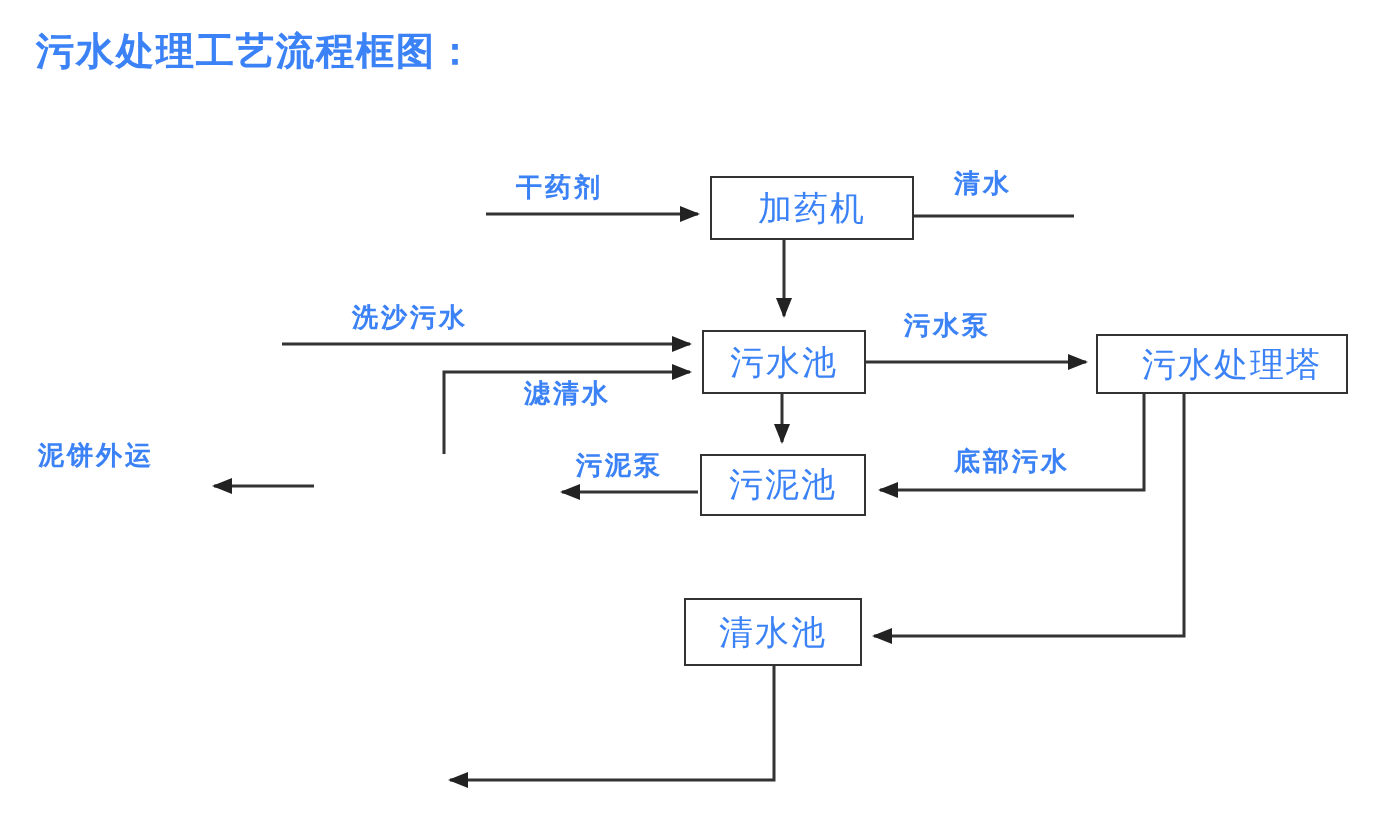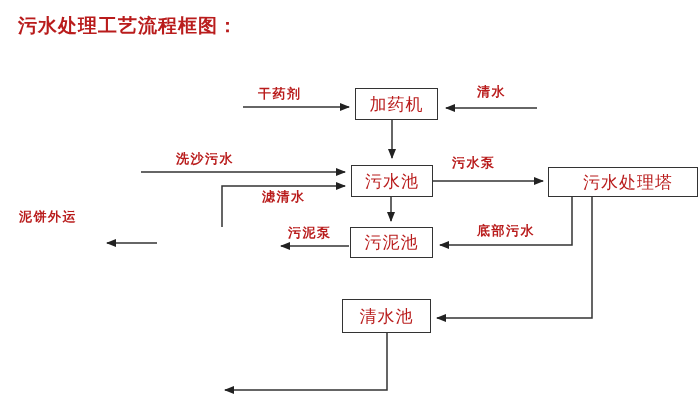--- a/index.html
+++ b/index.html
@@ -6,21 +6,21 @@
     margin: 0;
     padding: 0;
     background: #ffffff;
   }
   .canvas {
     position: relative;
     width: 700px;
     height: 420px;
     background: #ffffff;
     font-family: "Liberation Sans", "DejaVu Sans", sans-serif;
-    color: #b91c1c;
+    color: #3b82f6;
     overflow: hidden;
   }
   .title {
     position: absolute;
     left: 18px;
     top: 13px;
     font-size: 19px;
     font-weight: bold;
     letter-spacing: 1px;
     white-space: nowrap;
@@ -76,28 +76,28 @@
     <path class="conn" d="M222,227 V186 H345" marker-end="url(#ar)"></path>
     <path class="conn" d="M433,181 H543" marker-end="url(#ar)"></path>
     <path class="conn" d="M391,197 V221" marker-end="url(#ar)"></path>
     <path class="conn" d="M349,246 H281" marker-end="url(#ar)"></path>
     <path class="conn" d="M157,243 H107" marker-end="url(#ar)"></path>
     <path class="conn" d="M572,197 V245 H440" marker-end="url(#ar)"></path>
     <path class="conn" d="M592,197 V318 H437" marker-end="url(#ar)"></path>
     <path class="conn" d="M387,333 V390 H225" marker-end="url(#ar)"></path>
   </svg>
 
-  <div class="box" style="left:355px; top:88px;  width:83px;  height:32px;">加药机</div>
+  <div class="box" style="left:355px; top:88px;  width:102px;  height:32px;">加药机</div>
   <div class="box" style="left:351px; top:165px; width:82px;  height:32px;text-align:right;">污水池</div>
-  <div class="box" style="left:548px; top:167px; width:150px; height:30px;padding-left:10px;">污水处理塔</div>
+  <div class="box" style="left:548px; top:167px; width:126px; height:30px;padding-left:10px;">污水处理塔</div>
   <div class="box" style="left:350px; top:227px; width:83px;  height:31px;">污泥池</div>
   <div class="box" style="left:342px; top:299px; width:89px;  height:34px;">清水池</div>
 
   <div class="flabel" style="left:258px; top:87px;">干药剂</div>
   <div class="flabel" style="left:477px; top:85px;text-align:right;">清水</div>
   <div class="flabel" style="left:176px; top:152px;">洗沙污水</div>
   <div class="flabel" style="left:452px; top:156px;">污水泵</div>
   <div class="flabel" style="left:262px; top:190px;">滤清水</div>
   <div class="flabel" style="left:288px; top:226px;">污泥泵</div>
-  <div class="flabel" style="left:19px;  top:210px;">泥饼外运</div>
+  <div class="flabel" style="left:19px;  top:221px;">泥饼外运</div>
   <div class="flabel" style="left:477px; top:224px;">底部污水</div>
 
 </div>
 
 </body></html>

